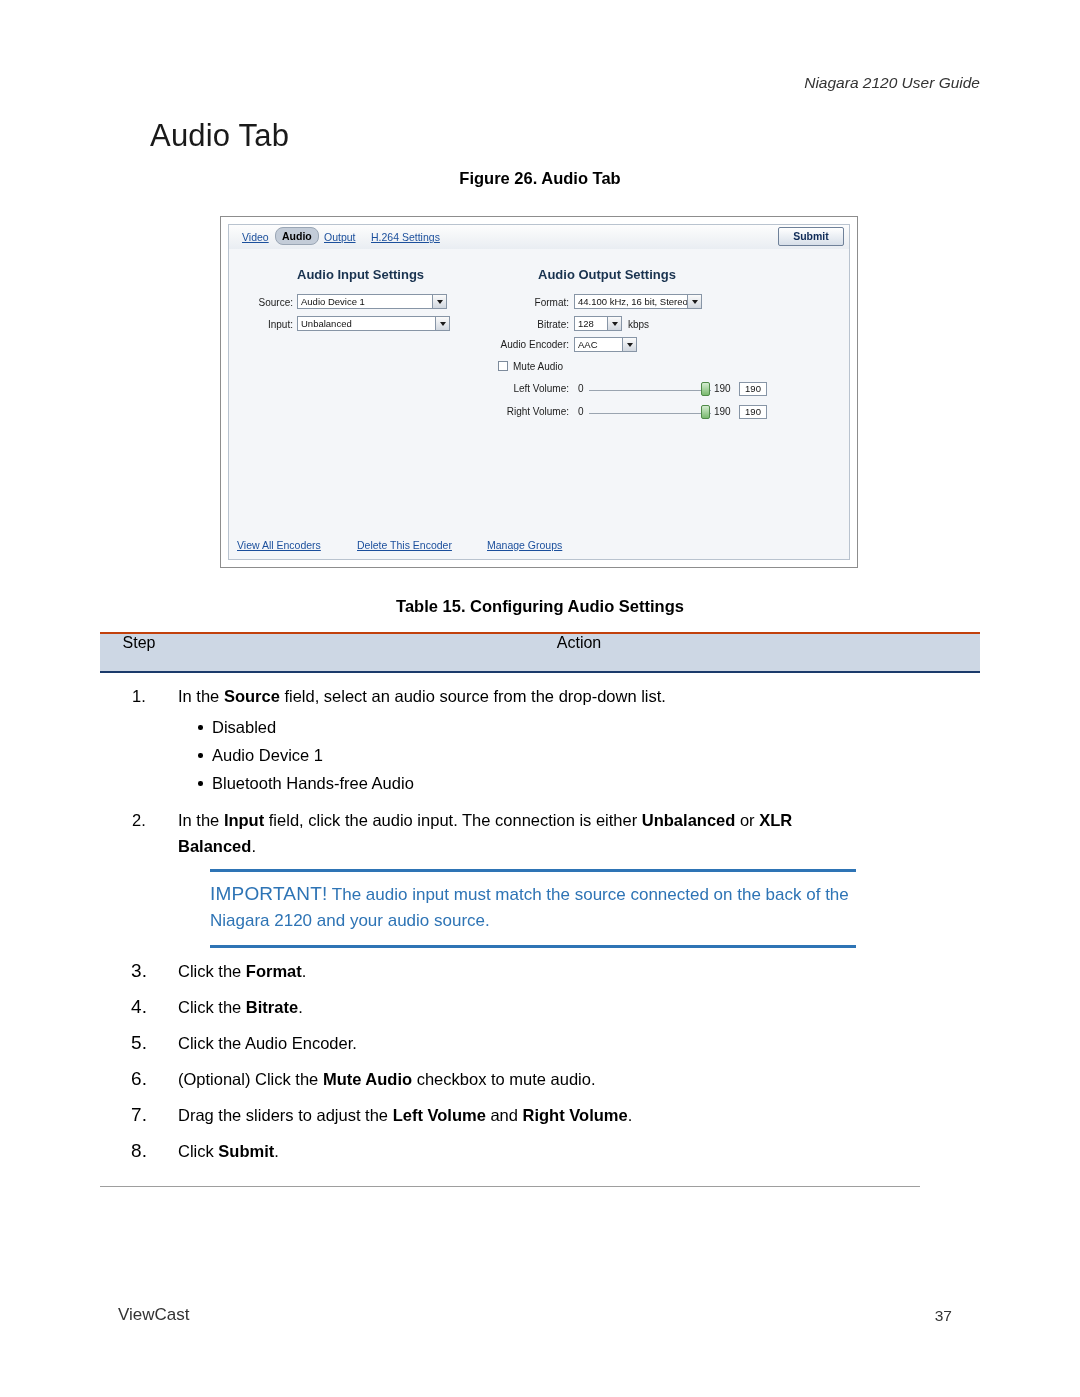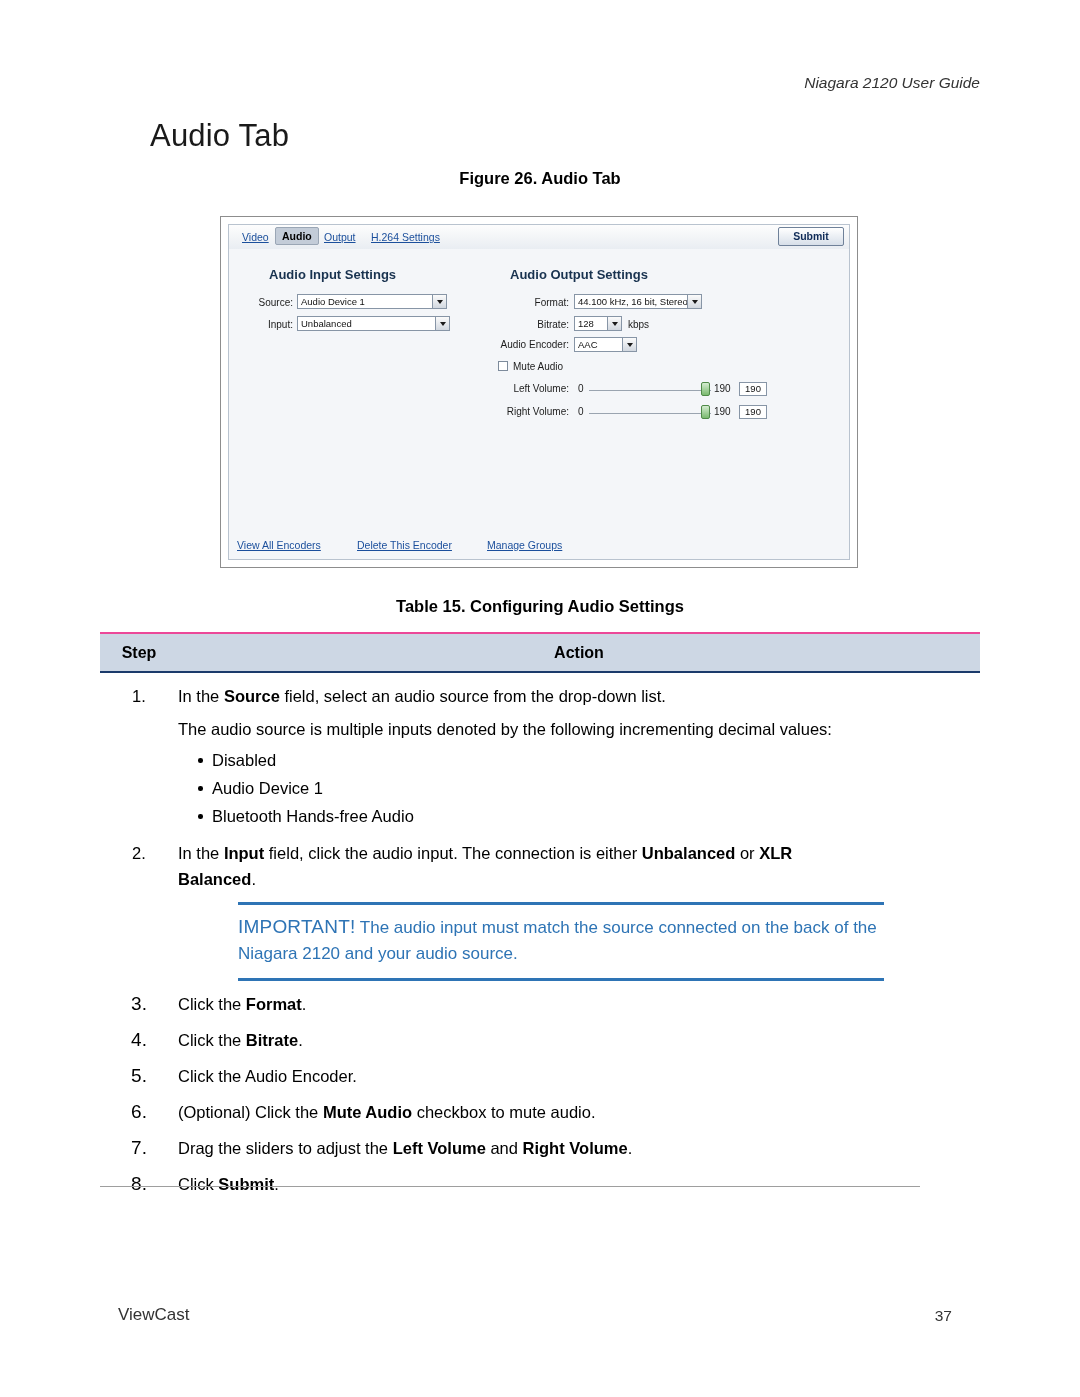--- a/index.html
+++ b/index.html
@@ -78,21 +78,21 @@
     top: 4px;
     font-size: 10.5px;
     color: #1b4f9c;
     text-decoration: underline;
     padding: 2px 5px;
     white-space: nowrap;
   }
   .tab.active {
     background: #c3ccd8;
     border: 1px solid #9aa6b5;
-    border-radius: 2px;
+    border-radius: 8px;
     color: #000000;
     text-decoration: none;
     font-weight: bold;
     top: 2px;
     padding: 2px 6px;
   }
   .tab-video { left: 8px; }
   .tab-audio { left: 46px; }
   .tab-output { left: 90px; }
   .tab-h264 { left: 137px; }
@@ -118,20 +118,21 @@
     left: 0;
     right: 0;
     bottom: 0;
     background: #f4f6f9;
   }
   .sec-title {
     position: absolute;
     font-size: 13px;
     font-weight: bold;
     color: #18324f;
+    margin-left: 28px;
   }
   .sec-in  { left: 40px; top: 18px; }
   .sec-out { left: 281px; top: 18px; }
 
   .fld-label {
     position: absolute;
     font-size: 10px;
     color: #1c1c1c;
     text-align: right;
   }
@@ -235,25 +236,24 @@
   }
   .tbl {
     position: absolute;
     top: 632px;
     left: 100px;
     width: 880px;
   }
   .tbl-head {
     display: flex;
     background: #cdd7e4;
-    border-top: 2px solid #ec4899;
+    border-top: 2px solid #c2410c;
     border-bottom: 2px solid #1b3a6b;
     height: 37px;
-    align-items: center;
-    font-weight: bold;
+    font-weight: normal;
     font-size: 16px;
   }
   .th-step {
     width: 78px;
     text-align: center;
   }
   .th-action {
     flex: 1;
     text-align: center;
   }
@@ -287,21 +287,21 @@
     content: "";
     position: absolute;
     left: -14px;
     top: 12px;
     width: 4.5px;
     height: 4.5px;
     background: #000;
     border-radius: 50%;
   }
   .important {
-    margin: 10px 0 0 60px;
+    margin: 10px 0 0 32px;
     width: 646px;
     border-top: 3px solid #2e74b5;
     border-bottom: 3px solid #2e74b5;
     padding: 9px 0 11px 0;
     color: #2e74b5;
     font-size: 17px;
     line-height: 26px;
   }
   .important .kw {
     font-size: 19px;
@@ -423,21 +423,20 @@
   <div class="tbl">
     <div class="tbl-head">
       <div class="th-step">Step</div>
       <div class="th-action">Action</div>
     </div>
 
     <div class="row">
       <div class="cell-step">1.</div>
       <div class="cell-action">
         <div>In the <b>Source</b> field, select an audio source from the drop-down list.</div>
-        <div style="margin-top:7px;">The audio source is multiple inputs denoted by the following incrementing decimal values:</div>
         <ul class="bullets">
           <li>Disabled</li>
           <li>Audio Device 1</li>
           <li>Bluetooth Hands-free Audio</li>
         </ul>
       </div>
     </div>
 
     <div class="row">
       <div class="cell-step">2.</div>

